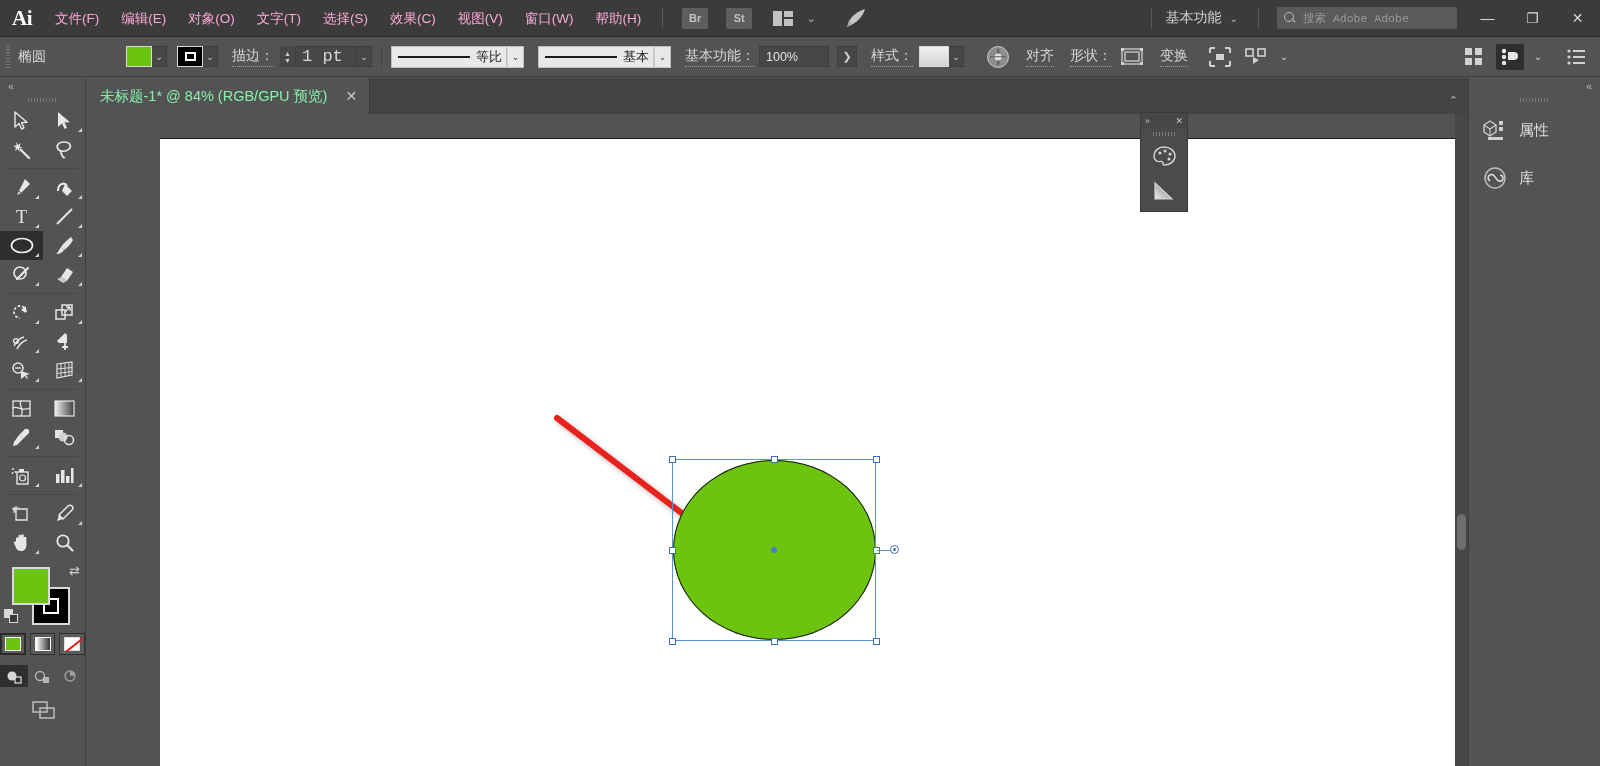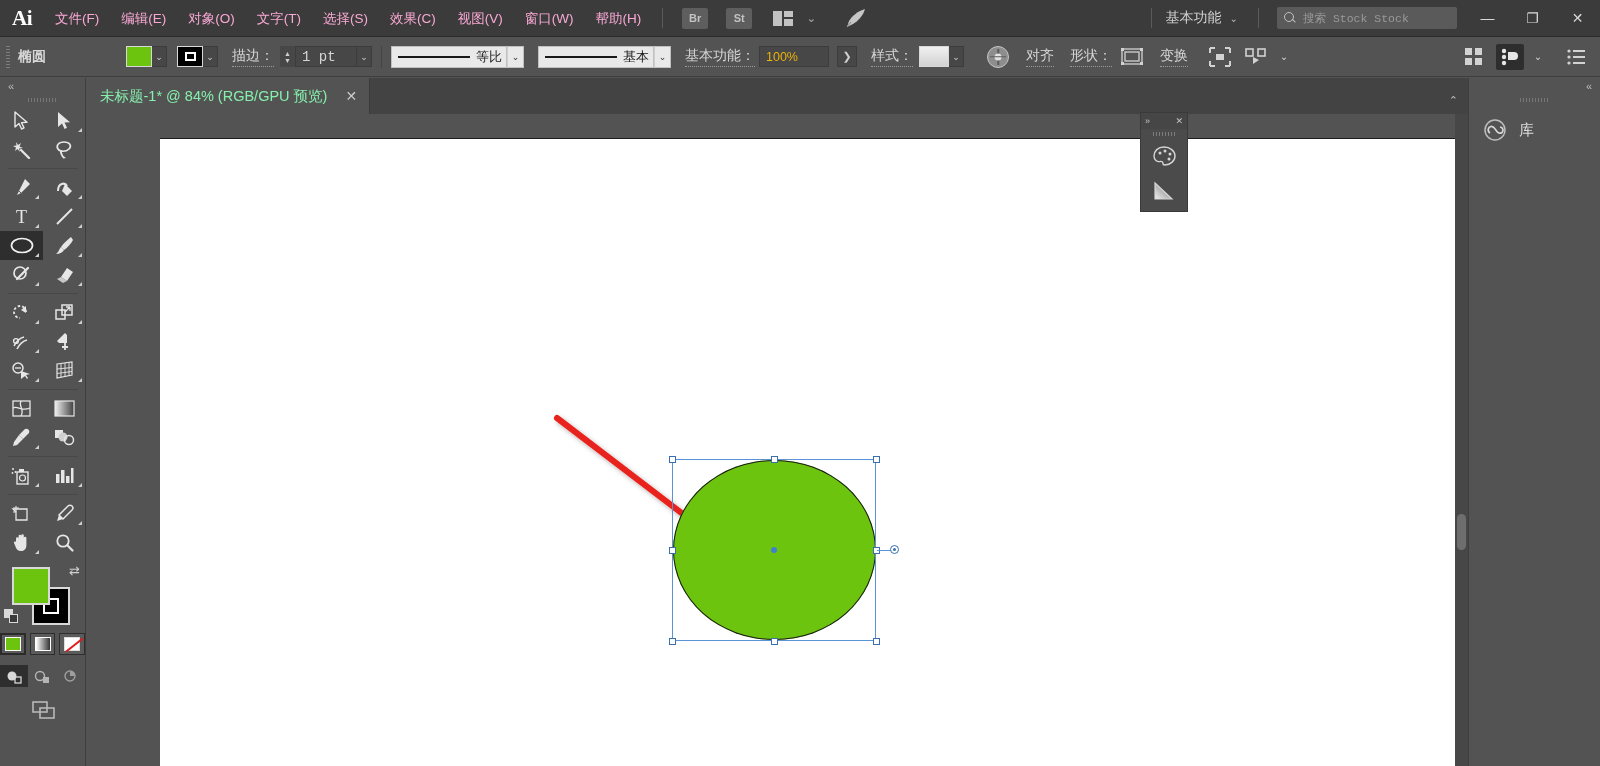--- a/index.html
+++ b/index.html
@@ -98,38 +98,38 @@
     color: #d0d0d0; font-size: 9px; background: #474747; border: 1px solid #3c3c3c;
     border-left: none;
   }
   .stepper {
     width: 15px; height: 21px; display: flex; flex-direction: column;
     align-items: center; justify-content: center; color: #cfcfcf; font-size: 7px;
     line-height: 7px; background: #474747;
   }
   .field {
     height: 21px; background: #474747; border: 1px solid #3c3c3c;
-    color: #d6d6d6; font-size: 14px; display: flex; align-items: center;
+    color: #d6d6d6; font-size: 17px; display: flex; align-items: center;
     padding: 0 6px; font-family: "Liberation Mono", monospace;
   }
   .combo-white {
     height: 22px; background: #e9e9e9; border: 1px solid #c0c0c0;
     display: flex; align-items: center; padding: 0 4px 0 6px; min-width: 116px;
   }
   .combo-white .line { flex: 1; height: 2px; background: #1a1a1a; margin-right: 6px; min-width: 52px; }
   .combo-white .txt { color: #1a1a1a; font-size: 13px; white-space: nowrap; }
   .combo-chev-light {
     width: 17px; height: 22px; background: #e9e9e9; border: 1px solid #c0c0c0;
     border-left: 1px solid #cfcfcf;
     display: flex; align-items: center; justify-content: center;
     color: #333; font-size: 9px;
   }
   .opacity-field {
     width: 70px; height: 21px; background: #474747; border: 1px solid #3c3c3c;
-    color: #eab308; font-size: 12.5px; display: flex; align-items: center; padding: 0 6px;
+    color: #e5e5e5; font-size: 12.5px; display: flex; align-items: center; padding: 0 6px;
   }
   .arrow-btn {
     width: 20px; height: 21px; background: #474747; border: 1px solid #3c3c3c;
     display: flex; align-items: center; justify-content: center; color: #d0d0d0; font-size: 11px;
   }
   .style-swatch {
     width: 30px; height: 21px; border: 1px solid #d8d8d8;
     background: linear-gradient(to bottom, #f0f0f0, #d2d2d2);
   }
   .icon-btn {
@@ -363,31 +363,31 @@
       </svg>
     </div>
 
     <div class="mb-right">
       <div class="menubar-sep"></div>
       <div class="workspace-label">基本功能</div>
       <div class="chev">⌄</div>
       <div class="menubar-sep"></div>
       <div class="search-box">
         <span class="mag"></span>
-        <span>搜索 Stock Stock</span>
+        <span>搜索 Adobe Adobe</span>
       </div>
       <div class="win-btn">—</div>
       <div class="win-btn">❐</div>
       <div class="win-btn close">✕</div>
     </div>
   </div>
 
   <div class="controlbar">
     <div class="grip"></div>
-    <div class="cb-label" style="width:108px;font-weight:bold;">椭圆</div>
+    <div class="cb-label" style="width:108px;">椭圆</div>
 
     <div style="display:flex;align-items:center;">
       <div class="swatch-fill"></div>
       <div class="mini-chev">⌄</div>
     </div>
     <div style="width:10px"></div>
 
     <div style="display:flex;align-items:center;">
       <div class="swatch-stroke">
           <i></i>
@@ -883,20 +883,32 @@
       </svg>
     </div>
   </div>
 
   <div class="rightdock">
     <div class="rd-collapse">«</div>
     <div class="rd-grip">
         <i></i>
       </div>
 
+    <div class="rd-item">
+      <span class="rd-icon">
+        <svg width="24" height="22" viewBox="0 0 24 22">
+          <path d="M1 6 L7 2 L13 6 L13 13 L7 17 L1 13 Z" fill="none" stroke="#cfcfcf" stroke-width="1.4"></path>
+          <path d="M1 6 L7 10 L13 6 M7 10 L7 17" stroke="#cfcfcf" stroke-width="1.1" fill="none"></path>
+          <rect x="16" y="2" width="4" height="4" fill="#cfcfcf"></rect>
+          <rect x="16" y="8" width="4" height="4" fill="#cfcfcf"></rect>
+          <rect x="5" y="18" width="15" height="3" fill="#cfcfcf"></rect>
+        </svg>
+      </span>
+      <span class="lbl">属性</span>
+    </div>
 
 
     <div class="rd-item">
       <span class="rd-icon">
         <svg width="24" height="22" viewBox="0 0 24 22">
           <circle cx="12" cy="11" r="10" fill="none" stroke="#bdbdbd" stroke-width="1.5"></circle>
           <path d="M7 14 C4 12 5 8 8 7.5 C11 7 12 10 13.5 12 C15 14 17 15 19 13.5 C21 12 20 8 17 8" fill="none" stroke="#d8d8d8" stroke-width="1.7"></path>
         </svg>
       </span>
       <span class="lbl">库</span>

